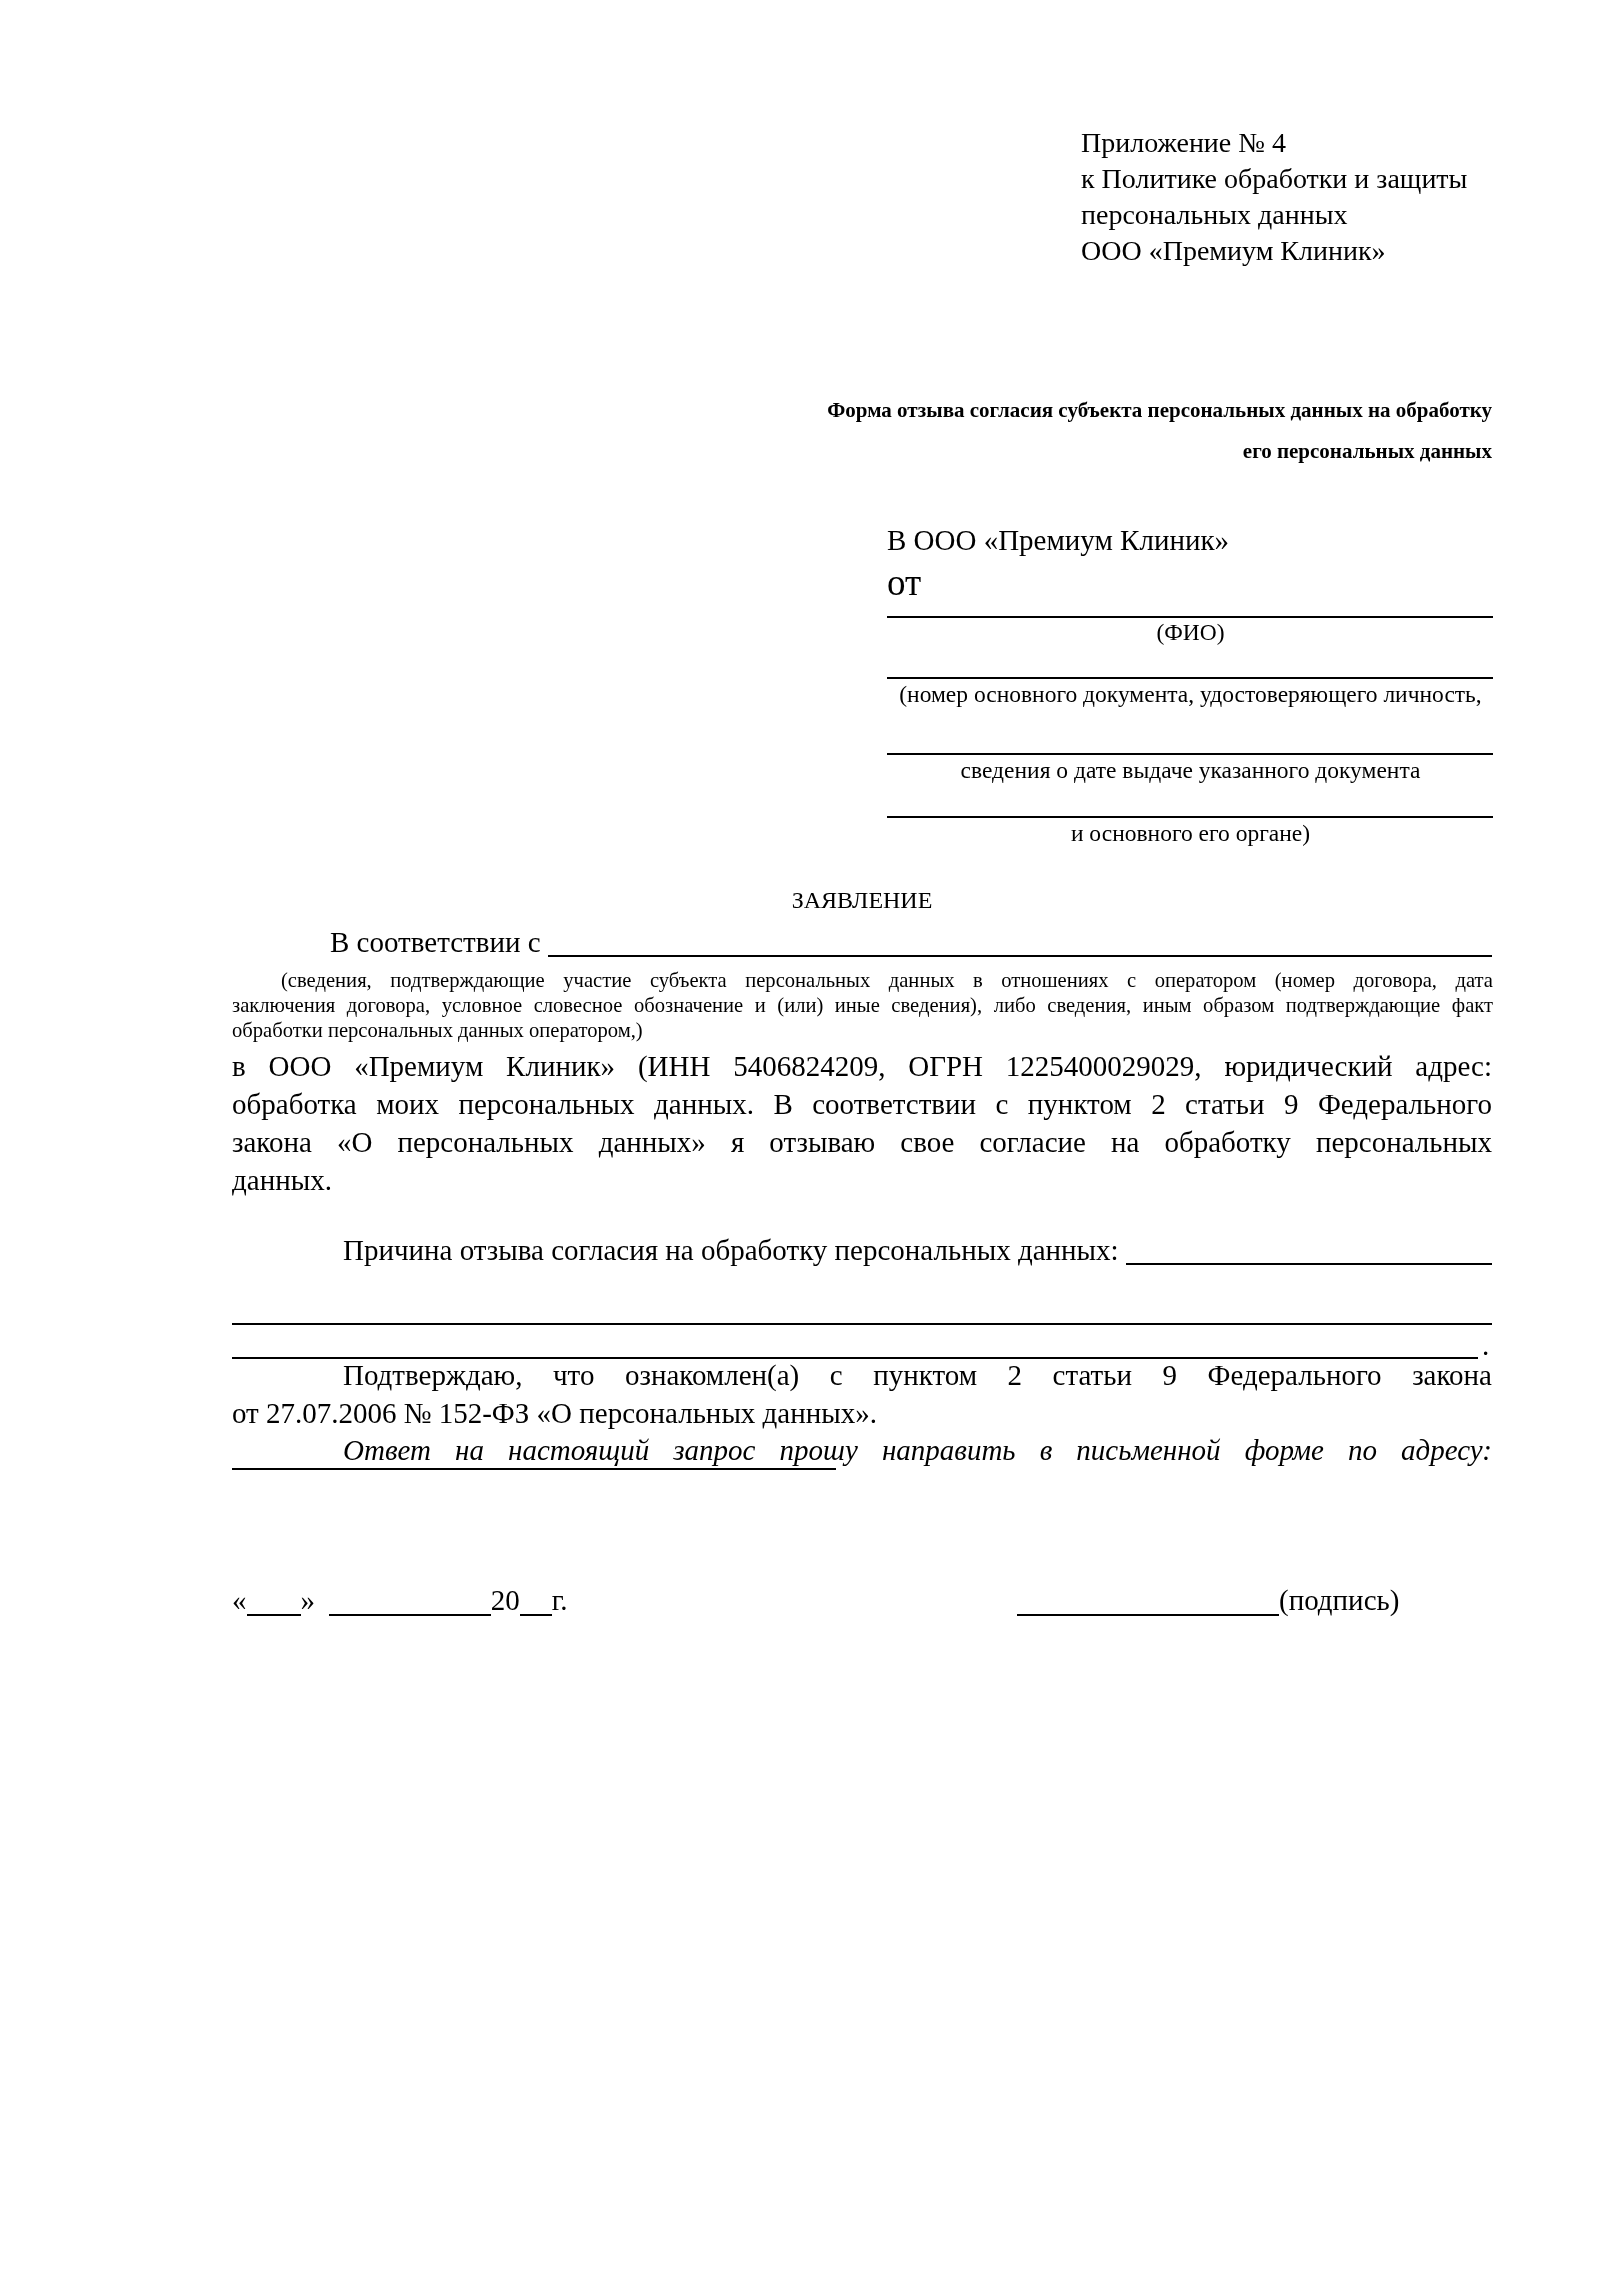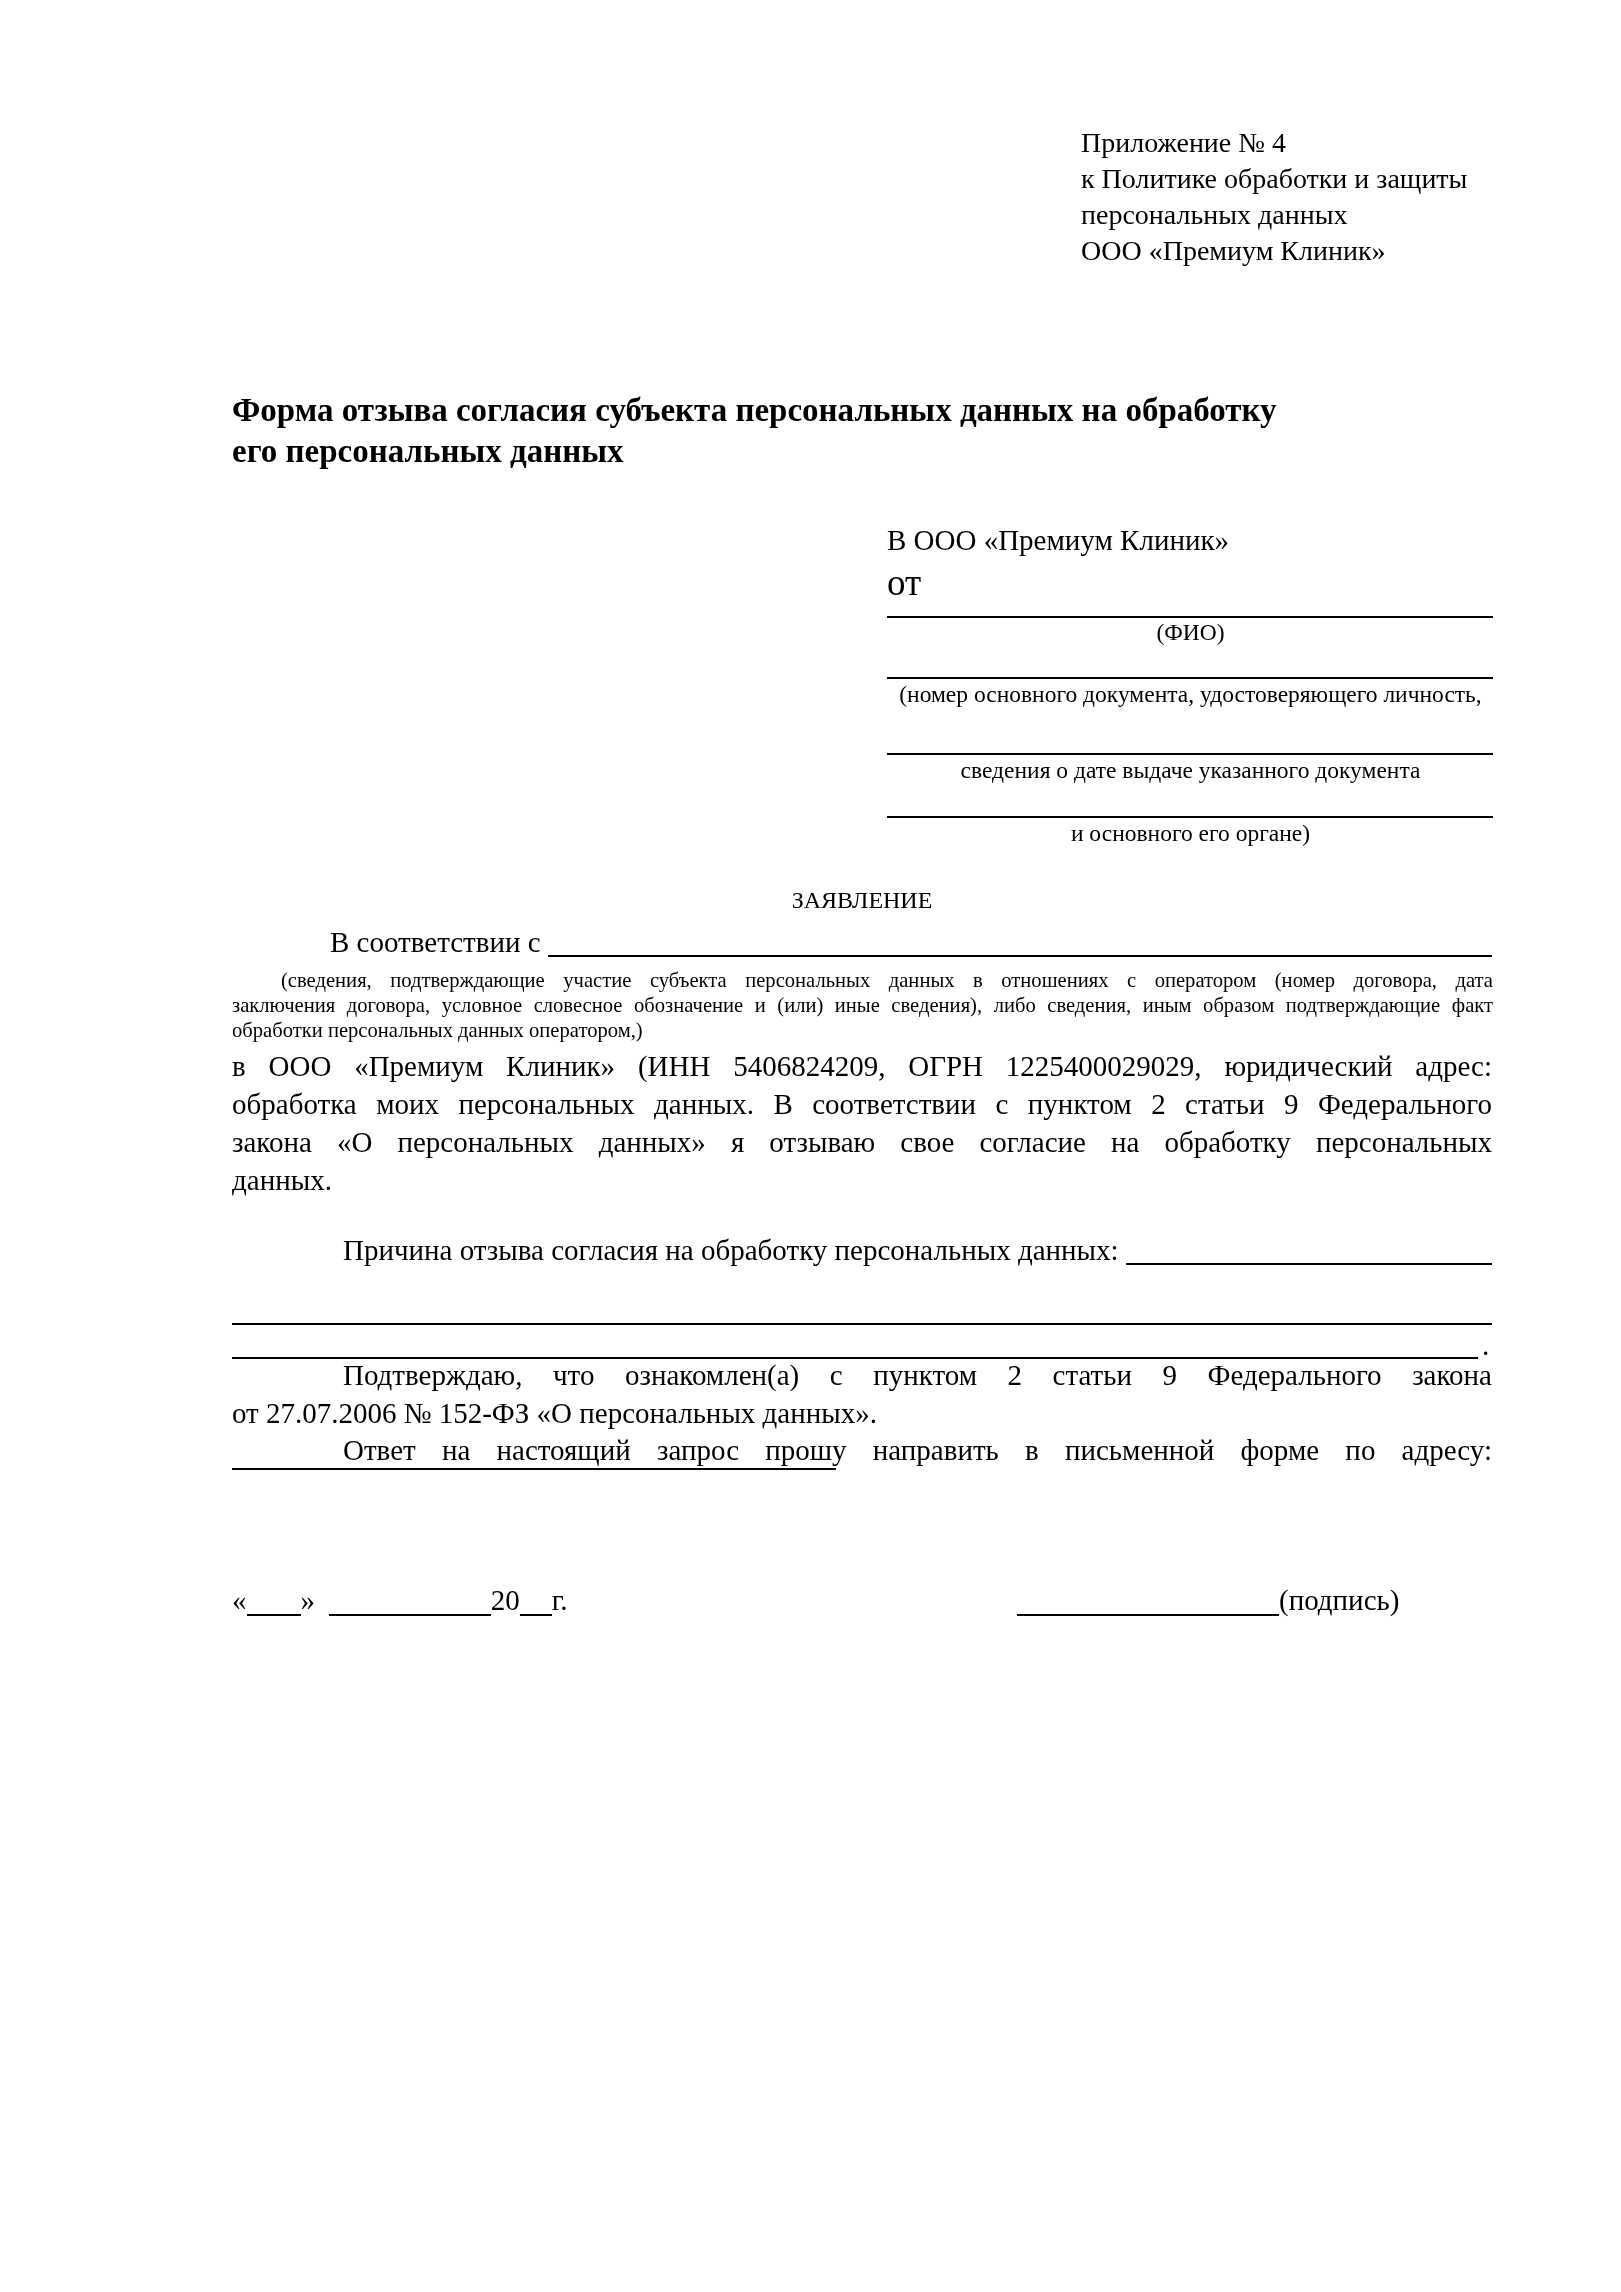--- a/index.html
+++ b/index.html
@@ -13,21 +13,21 @@
     overflow: hidden;
   }
   .abs { position: absolute; }
 
   
   .header-note { top: 125px; left: 1081px; font-size: 28px; line-height: 36px; }
 
   
   .title {
     top: 390px; left: 232px; width: 1260px;
-    font-size: 33px; font-weight: bold; line-height: 41px; text-align: left;
+    font-size: 21px; font-weight: bold; line-height: 41px; text-align: right;
   }
 
   
   .recipient { top: 524px; left: 887px; font-size: 29px; }
   .from-label { top: 561px; left: 887px; font-size: 37px; }
   .rule { left: 887px; width: 606px; border-top: 2.5px solid #000; height: 0; }
   .caption { left: 877px; width: 627px; text-align: center; font-size: 23.5px; line-height: 26.5px; }
 
   .heading { top: 887px; left: 232px; width: 1260px; text-align: center; font-size: 24px; }
 
@@ -46,21 +46,21 @@
   .reason { top: 1231px; left: 232px; width: 1260px; font-size: 29px; line-height: 38px; }
   .reason .lead { padding-left: 111px; white-space: nowrap; }
 
   .blank-a { top: 1323px; left: 232px; width: 1260px; border-top: 2.5px solid #000; height: 0; }
   .blank-b { top: 1357px; left: 232px; width: 1246px; border-top: 2.5px solid #000; height: 0; }
   .blank-b-period { top: 1329px; left: 1482px; font-size: 29px; }
 
   .confirm-par { top: 1356px; left: 232px; width: 1260px; font-size: 29px; line-height: 38px; }
   .confirm-par .first, .reply-par .first { text-indent: 111px; }
 
-  .reply-par { top: 1431px; left: 232px; width: 1260px; font-size: 29px; line-height: 38px; }
+  .reply-par { top: 1431px; left: 232px; width: 1260px; font-size: 29px; line-height: 38px; font-style: italic; }
   .reply-row { top: 1468px; left: 232px; width: 1260px; font-size: 29px; line-height: 38px; }
   .reply-row .fill-fixed { width: 604px; border-bottom: 2.5px solid #000; margin-bottom: 3.9px; flex: 0 0 auto; }
   .reply-row .tail { white-space: nowrap; }
 
   
   .date-group { top: 1584px; left: 232px; height: 33px; display: flex; align-items: flex-end; font-size: 29px; line-height: 33px; }
   .field { display: inline-block; border-bottom: 2.9px solid #000; height: 0; margin-bottom: 1px; }
   .f-day { width: 54px; }
   .f-month { width: 162px; margin-left: 13.7px; }
   .f-year { width: 32px; }

